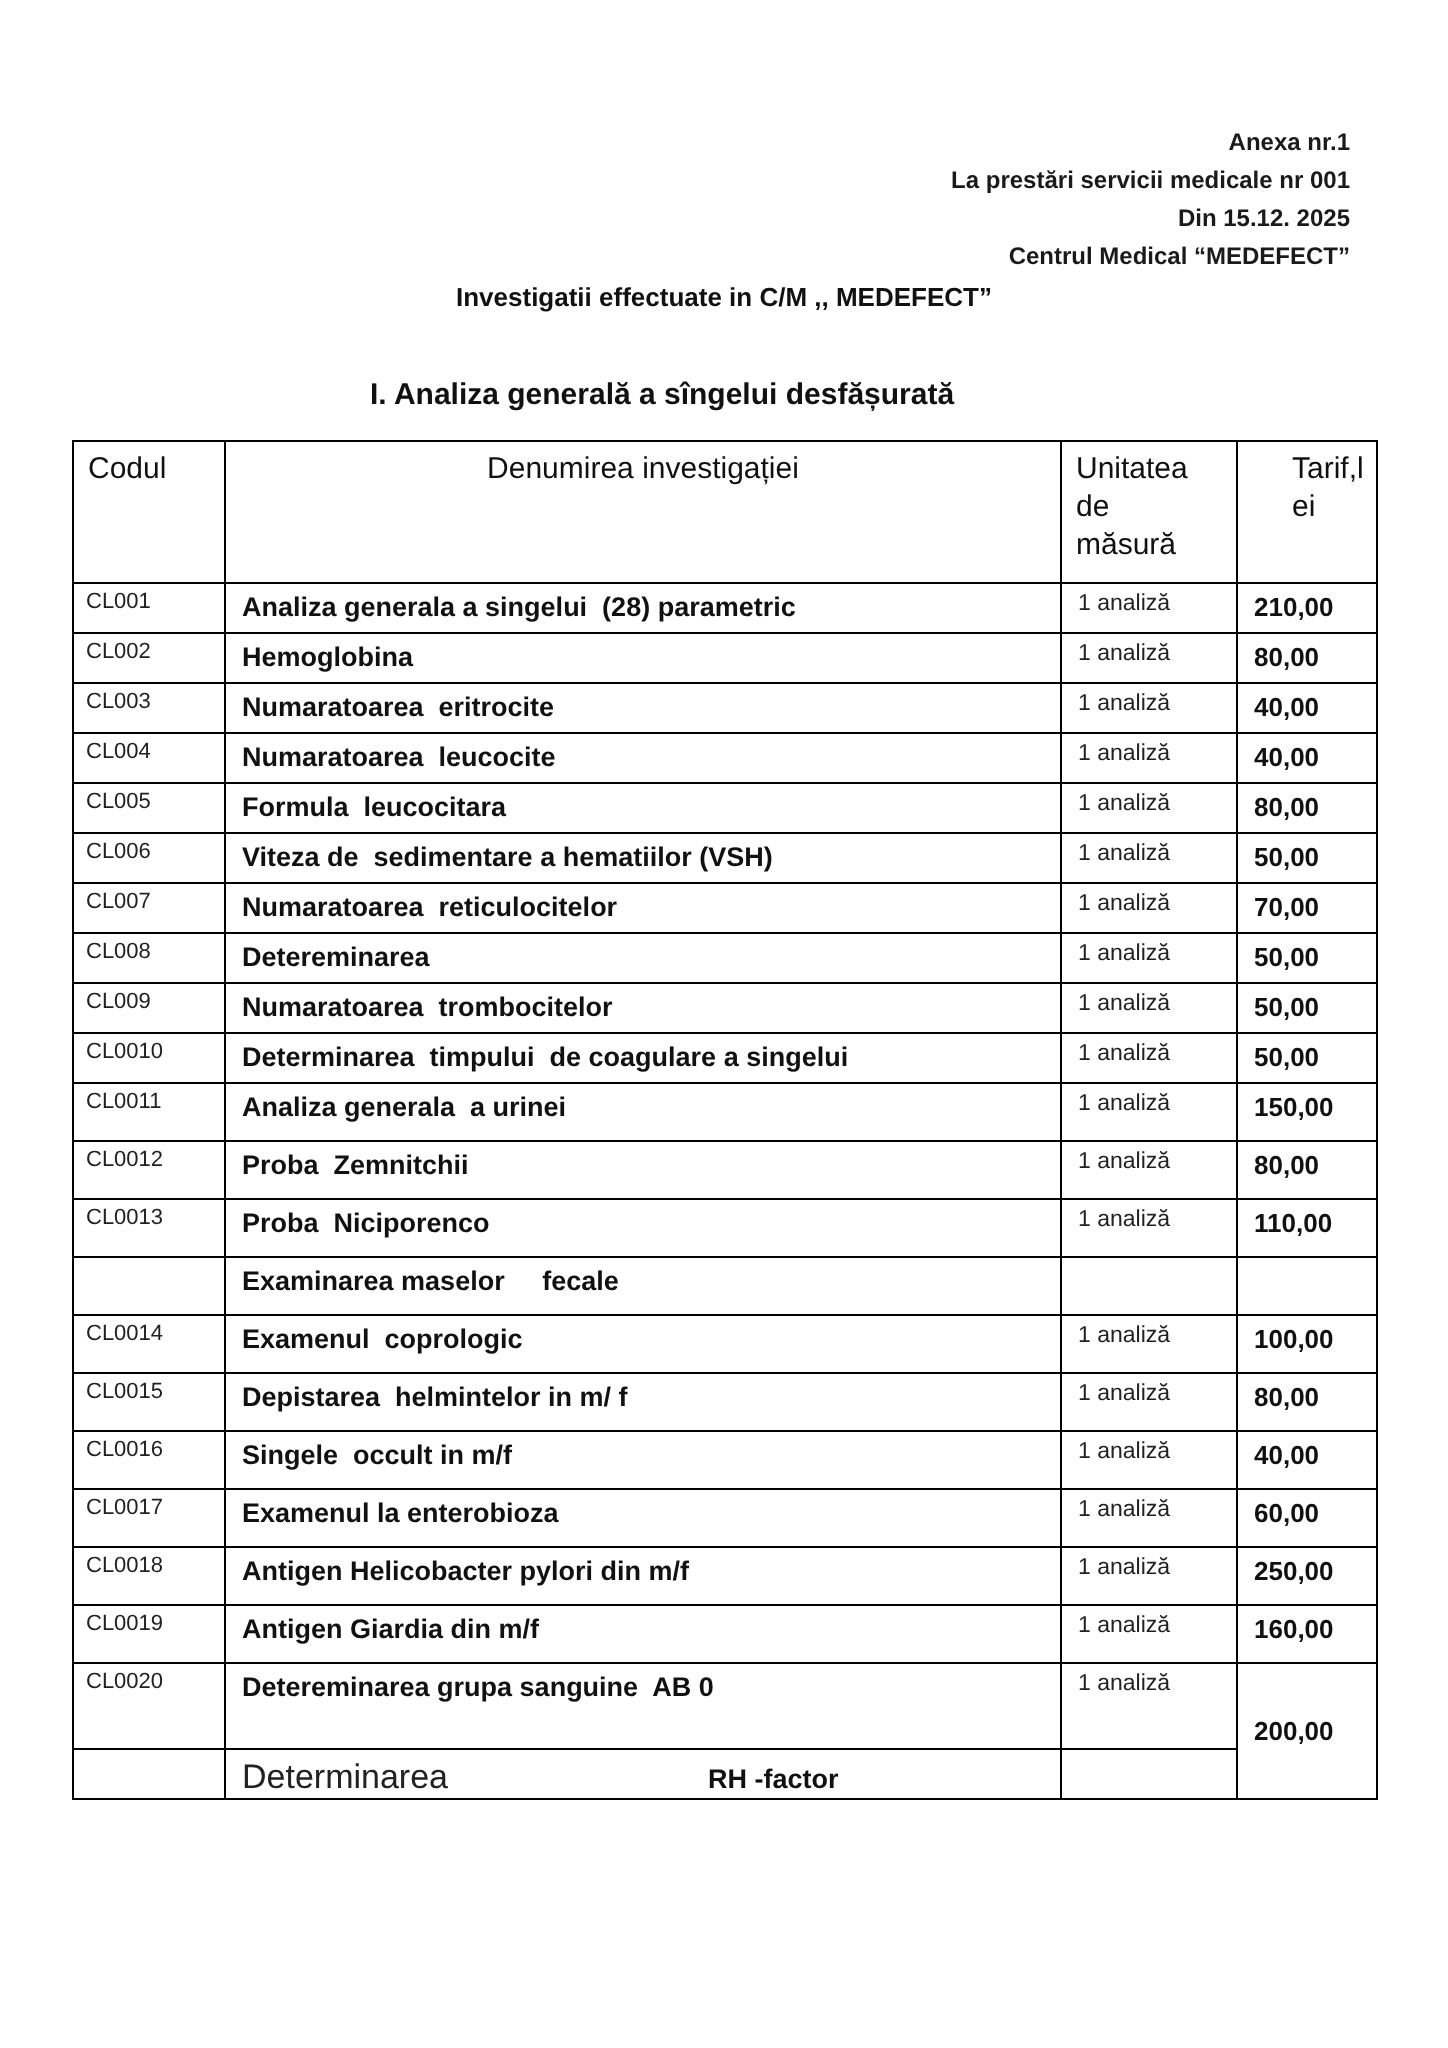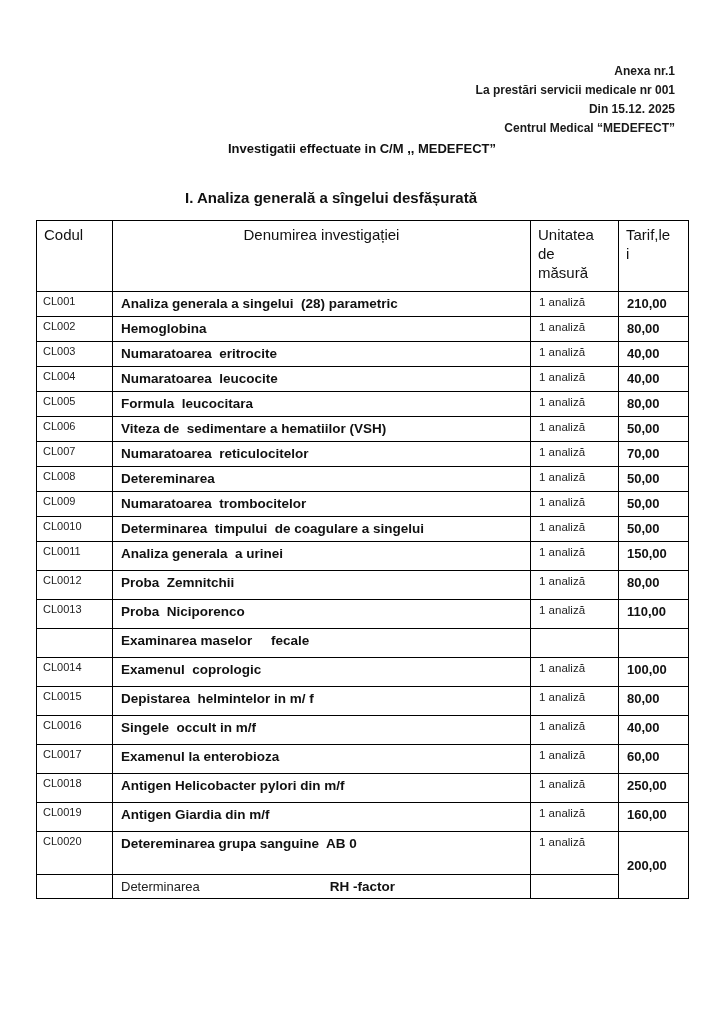--- a/index.html
+++ b/index.html
@@ -68,40 +68,41 @@
   .price-table th .wrap-narrow {
     display: inline-block;
     max-width: 62px;
     text-align: left;
   }
   .price-table th .wrap-break {
     display: inline-block;
     max-width: 47px;
     word-break: break-all;
     text-align: left;
+    margin-left: 20px;
   }
   tr.h25 { height: 25px; }
   tr.h29 { height: 29px; margin-top: 16px; }
   tr.h43 { height: 43px; }
   tr.h24 { height: 24px; }
   td.code {
     font-size: 11px;
     padding: 3px 2px 0 6px;
     color: #222;
   }
   td.name {
     font-size: 13.5px;
     font-weight: bold;
     padding: 4px 4px 0 8px;
     white-space: pre-wrap;
     color: #111;
   }
   td.name .name-regular {
     font-weight: normal;
-    font-size: 13px;
+    font-size: 17px;
     color: #222;
   }
   td.name .name-bold {
     font-weight: bold;
     margin-left: 130px;
   }
   td.unit {
     font-size: 11.5px;
     padding: 4px 0 0 8px;
     color: #222;

